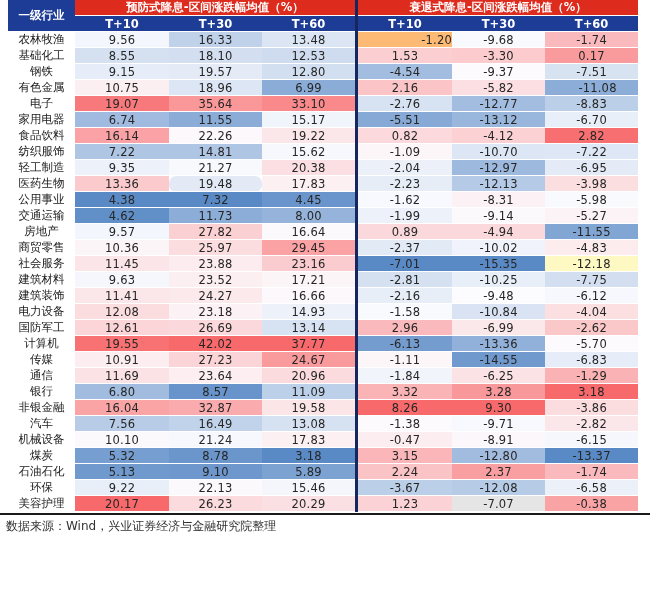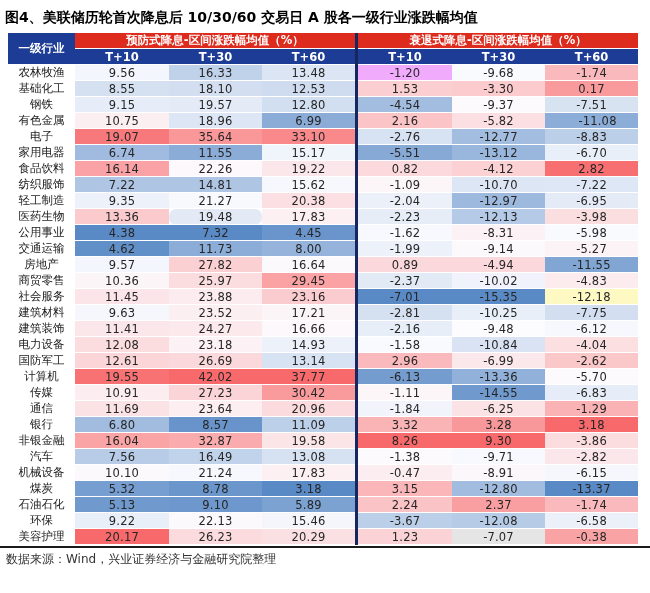--- a/index.html
+++ b/index.html
@@ -47,21 +47,20 @@
     width:650px;border-top:2px solid #1b1b1b;margin-top:1px;
   }
   .footer{
     font-size:12px;color:#333;padding:3px 0 0 6px;white-space:nowrap;
   }
 </style>
 </head>
 <body>
 
 <div class="page">
-  <div class="fig-title">图4、美联储历轮首次降息后 10/30/60 交易日 A 股各一级行业涨跌幅均值</div>
 
   <table class="heat">
     <colgroup>
       <col style="width:67px">
       <col style="width:94px">
         <col style="width:93px">
         <col style="width:93px">
       <col style="width:3px">
       <col style="width:94px">
         <col style="width:93px">
@@ -83,21 +82,21 @@
           <th class="period">T+60</th>
         </tr>
     </thead>
     <tbody id="table-body">
         <tr>
           <td class="industry">农林牧渔</td>
           <td class="val" style="background: rgb(243, 246, 252);">9.56</td>
           <td class="val" style="background: rgb(192, 209, 234);">16.33</td>
           <td class="val" style="background: rgb(219, 229, 243);">13.48</td>
           <td class="vdiv"></td>
-          <td class="val" style="background: #f0abfc;">-1.20</td>
+          <td class="val" style="background: #fdba74; text-align: right;">-1.20</td>
           <td class="val" style="background: rgb(249, 250, 254);">-9.68</td>
           <td class="val" style="background: rgb(250, 185, 188);">-1.74</td>
         </tr>
         <tr>
           <td class="industry">基础化工</td>
           <td class="val" style="background: rgb(213, 225, 241);">8.55</td>
           <td class="val" style="background: rgb(211, 223, 241);">18.10</td>
           <td class="val" style="background: rgb(207, 220, 239);">12.53</td>
           <td class="vdiv"></td>
           <td class="val" style="background: rgb(251, 207, 209);">1.53</td>
@@ -281,21 +280,21 @@
           <td class="val" style="background: rgb(248, 105, 107);">37.77</td>
           <td class="vdiv"></td>
           <td class="val" style="background: rgb(116, 156, 207);">-6.13</td>
           <td class="val" style="background: rgb(146, 177, 218);">-13.36</td>
           <td class="val" style="background: rgb(252, 250, 253);">-5.70</td>
         </tr>
         <tr>
           <td class="industry">传媒</td>
           <td class="val" style="background: rgb(252, 237, 240);">10.91</td>
           <td class="val" style="background: rgb(251, 212, 215);">27.23</td>
-          <td class="val" style="background: rgb(249, 155, 157);">30.42</td>
+          <td class="val" style="background: rgb(249, 155, 157);">24.67</td>
           <td class="vdiv"></td>
           <td class="val" style="background: rgb(252, 246, 249);">-1.11</td>
           <td class="val" style="background: rgb(112, 154, 206);">-14.55</td>
           <td class="val" style="background: rgb(231, 237, 248);">-6.83</td>
         </tr>
         <tr>
           <td class="industry">通信</td>
           <td class="val" style="background: rgb(251, 226, 229);">11.69</td>
           <td class="val" style="background: rgb(252, 238, 241);">23.64</td>
           <td class="val" style="background: rgb(251, 219, 222);">20.96</td>

